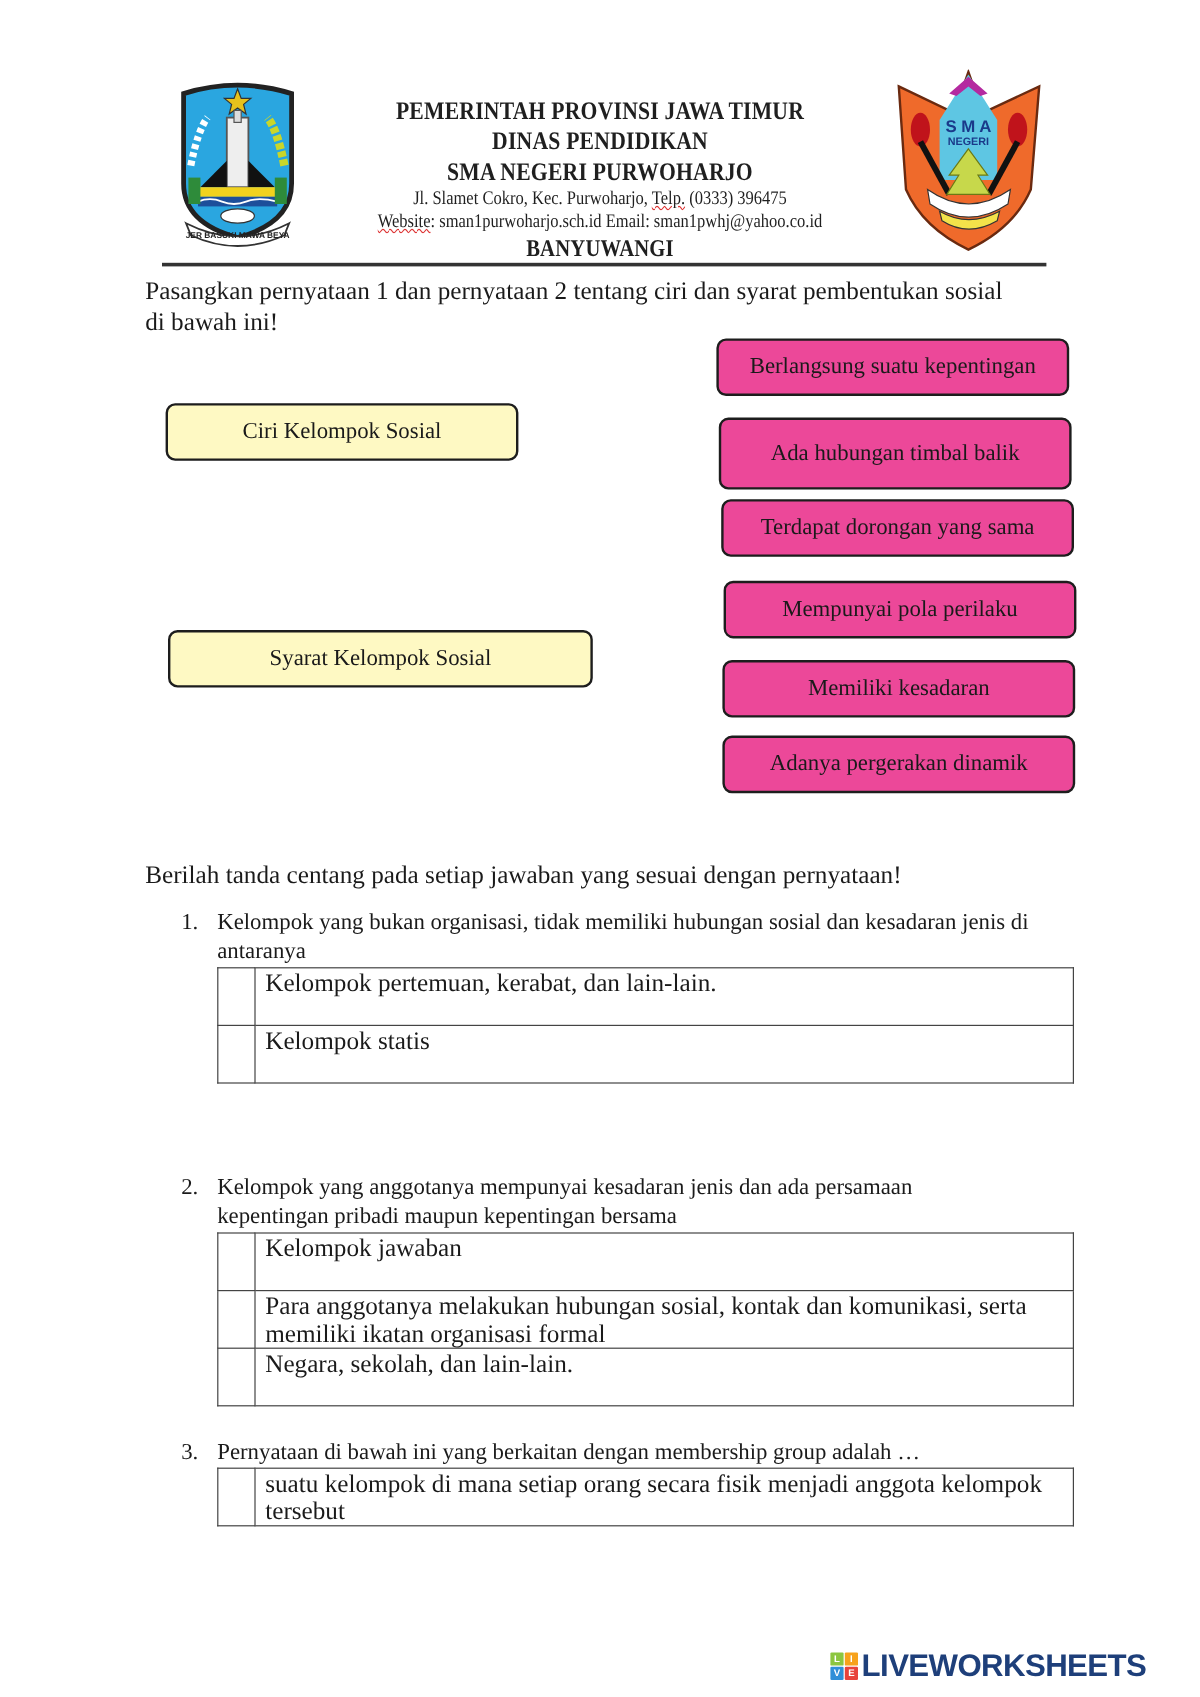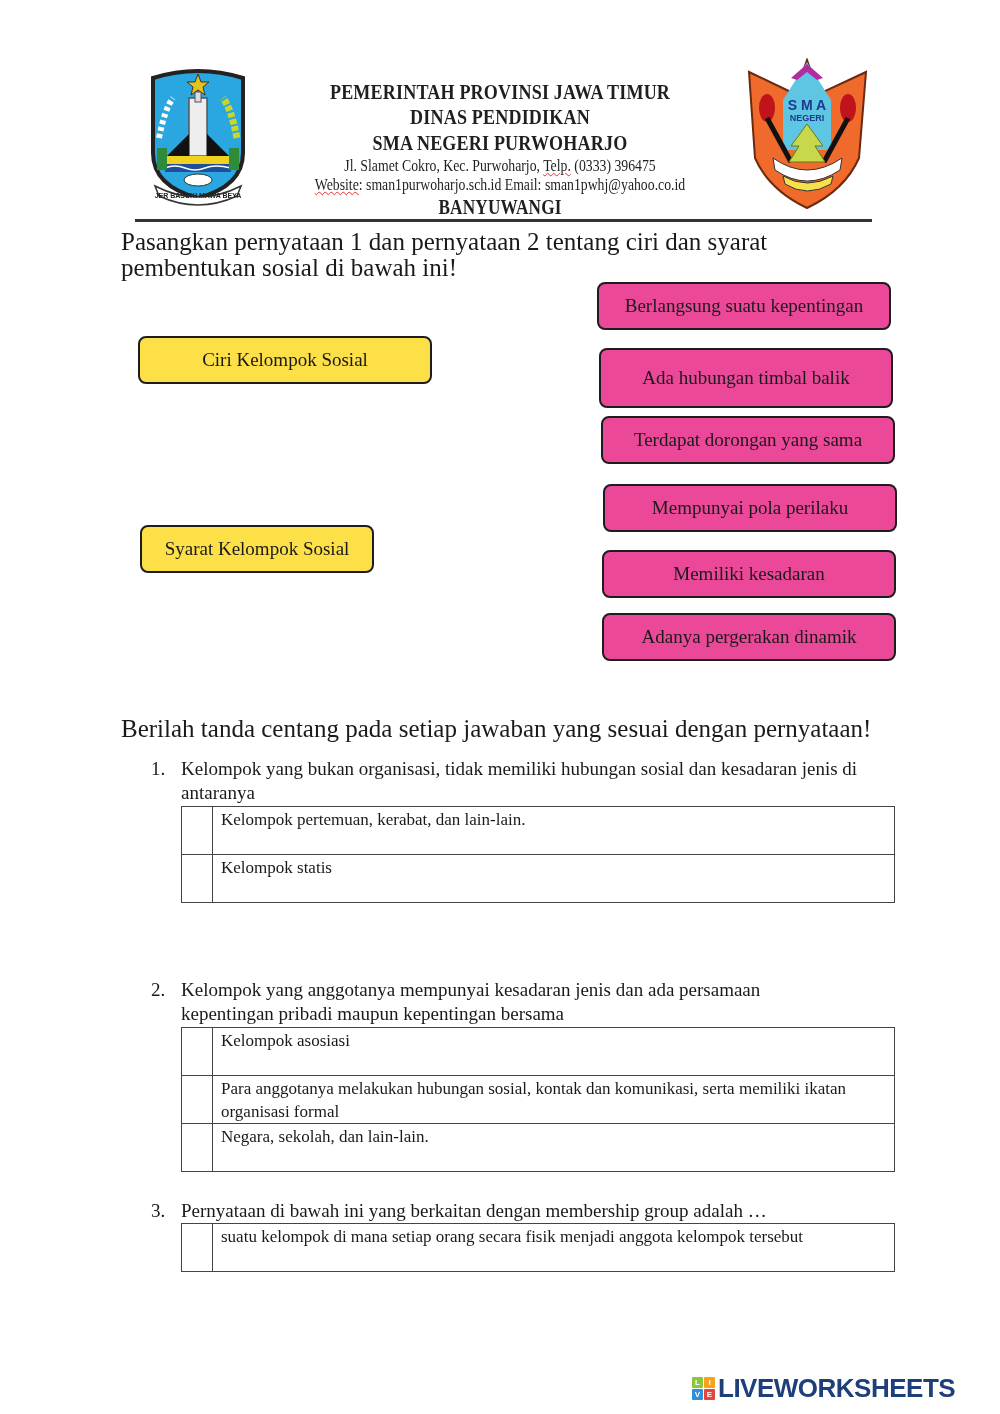--- a/index.html
+++ b/index.html
@@ -16,35 +16,35 @@
     .lh-4 { top: 157px; font-size: 16px; font-family: "Liberation Serif", serif; }
     .lh-5 { top: 176px; font-size: 16px; font-family: "Liberation Serif", serif; }
     .lh-6 { top: 196px; font-size: 20px; }
     .squiggle { text-decoration: underline wavy #d33; text-decoration-thickness: 1px; }
     .header-rule { position: absolute; left: 135px; top: 219px; width: 737px; height: 3px; background: #333; }
 
     .logo-left { position: absolute; left: 145px; top: 68px; width: 106px; height: 140px; }
     .logo-right { position: absolute; left: 745px; top: 58px; width: 125px; height: 152px; }
 
     
-    .para { position: absolute; font-size: 25px; line-height: 26px; }
+    .para { position: absolute; font-size: 21px; line-height: 26px; }
     .instr-1 { left: 121px; top: 229px; width: 730px; }
     .instr-2 { left: 121px; top: 716px; width: 760px; }
 
     
     .box { position: absolute; box-sizing: border-box; border: 2px solid #1d1d1d; border-radius: 8px;
            display: flex; align-items: center; justify-content: center; font-size: 19px; cursor: pointer; }
-    .gray { background: #fde047; }
+    .gray { background: #fef9c3; }
     .orange { background: #ec4899; }
 
     
     .qnum { position: absolute; font-size: 19px; line-height: 24px; }
     .qtext { position: absolute; font-size: 19px; line-height: 24px; width: 715px; }
     table.opts { position: absolute; border-collapse: collapse; width: 714px; left: 181px; }
-    table.opts td { border: 1.5px solid #444; vertical-align: top; font-size: 17px; line-height: 23px;
+    table.opts td { border: 1.5px solid #444; vertical-align: top; font-size: 21px; line-height: 23px;
                     padding: 1px 8px 0 8px; }
     table.opts td.chk { width: 30px; padding: 0; cursor: pointer; }
 
     
     .brand { position: absolute; left: 692px; top: 1373px; display: flex; align-items: center; }
     .brand-grid { display: grid; grid-template-columns: 11px 11px; grid-template-rows: 11px 11px; gap: 1px; margin-right: 3px; }
     .brand-grid span { display: flex; align-items: center; justify-content: center; font-family: "Liberation Sans", sans-serif;
                        font-size: 8px; font-weight: bold; color: #fff; border-radius: 1px; }
     .brand-text { font-family: "Liberation Sans", sans-serif; font-weight: bold; font-size: 26px; color: #1e3f7a; letter-spacing: -0.5px; }
   </style>
@@ -93,21 +93,21 @@
     <path d="M38 118 Q62 132 88 118 L86 126 Q62 140 40 126 Z" fill="#f3e24a" stroke="#333" stroke-width="1"></path>
   </svg>
   <div class="header-rule"></div>
 </div>
 
 <div class="para instr-1">Pasangkan pernyataan 1 dan pernyataan 2 tentang ciri dan syarat pembentukan sosial di bawah ini!</div>
 
 <div class="box gray" style="left:138px; top:336px; width:294px; height:48px;">
   <span>Ciri Kelompok Sosial</span>
 </div>
-<div class="box gray" style="left:140px; top:525px; width:234px; height:48px;font-family:Liberation Serif, serif;">
+<div class="box gray" style="left:140px; top:525px; width:354px; height:48px;font-family:Liberation Serif, serif;">
   <span>Syarat Kelompok Sosial</span>
 </div>
 
 <div class="box orange" style="left:597px; top:282px; width:294px; height:48px;">
   <span>Berlangsung suatu kepentingan</span>
 </div>
 <div class="box orange" style="left:599px; top:348px; width:294px; height:60px;">
   <span>Ada hubungan timbal balik</span>
 </div>
 <div class="box orange" style="left:601px; top:416px; width:294px; height:48px;">
@@ -142,21 +142,21 @@
     </table>
 </div>
 
 <div>
   <div class="qnum" style="left:151px; top:978px;">2.</div>
   <div class="qtext" style="left:181px; top:978px; width:640px;">Kelompok yang anggotanya mempunyai kesadaran jenis dan ada persamaan kepentingan pribadi maupun kepentingan bersama</div>
   <table class="opts" style="top:1027px;">
     <tbody>
         <tr style="height:48px;">
       <td class="chk"></td>
-      <td>Kelompok asosiasi</td>
+      <td>Kelompok jawaban</td>
     </tr>
     <tr style="height:48px;">
       <td class="chk"></td>
       <td>Para anggotanya melakukan hubungan sosial, kontak dan komunikasi, serta memiliki ikatan organisasi formal</td>
     </tr>
     <tr style="height:48px;">
       <td class="chk"></td>
       <td>Negara, sekolah, dan lain-lain.</td>
     </tr>
   </tbody>

